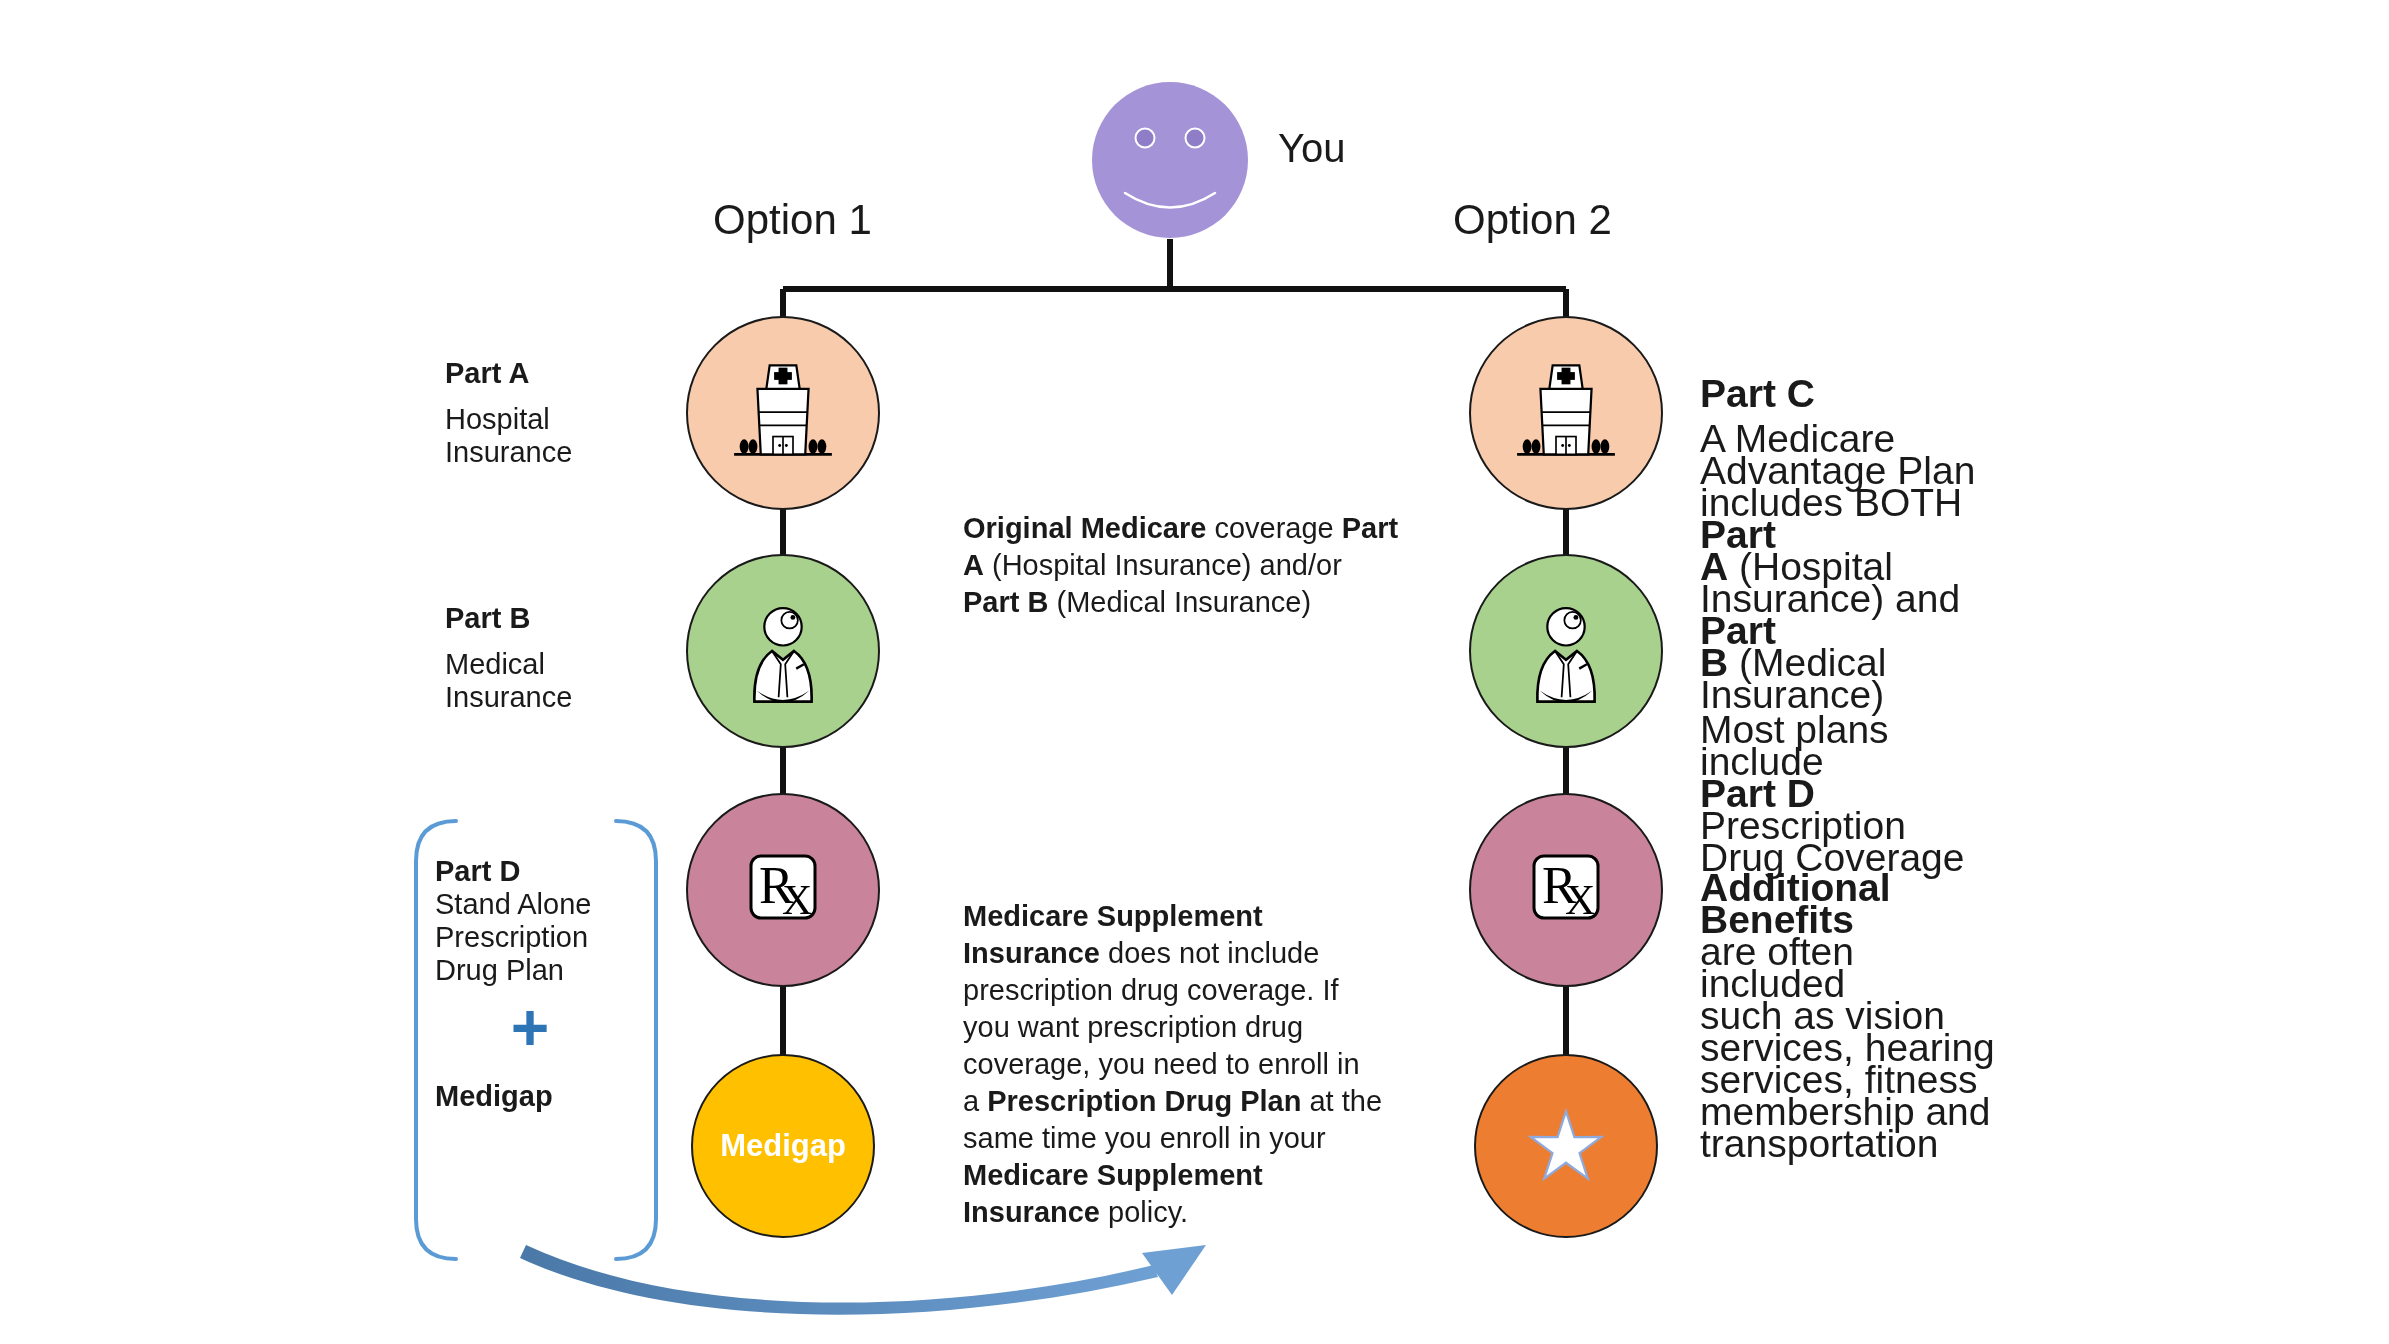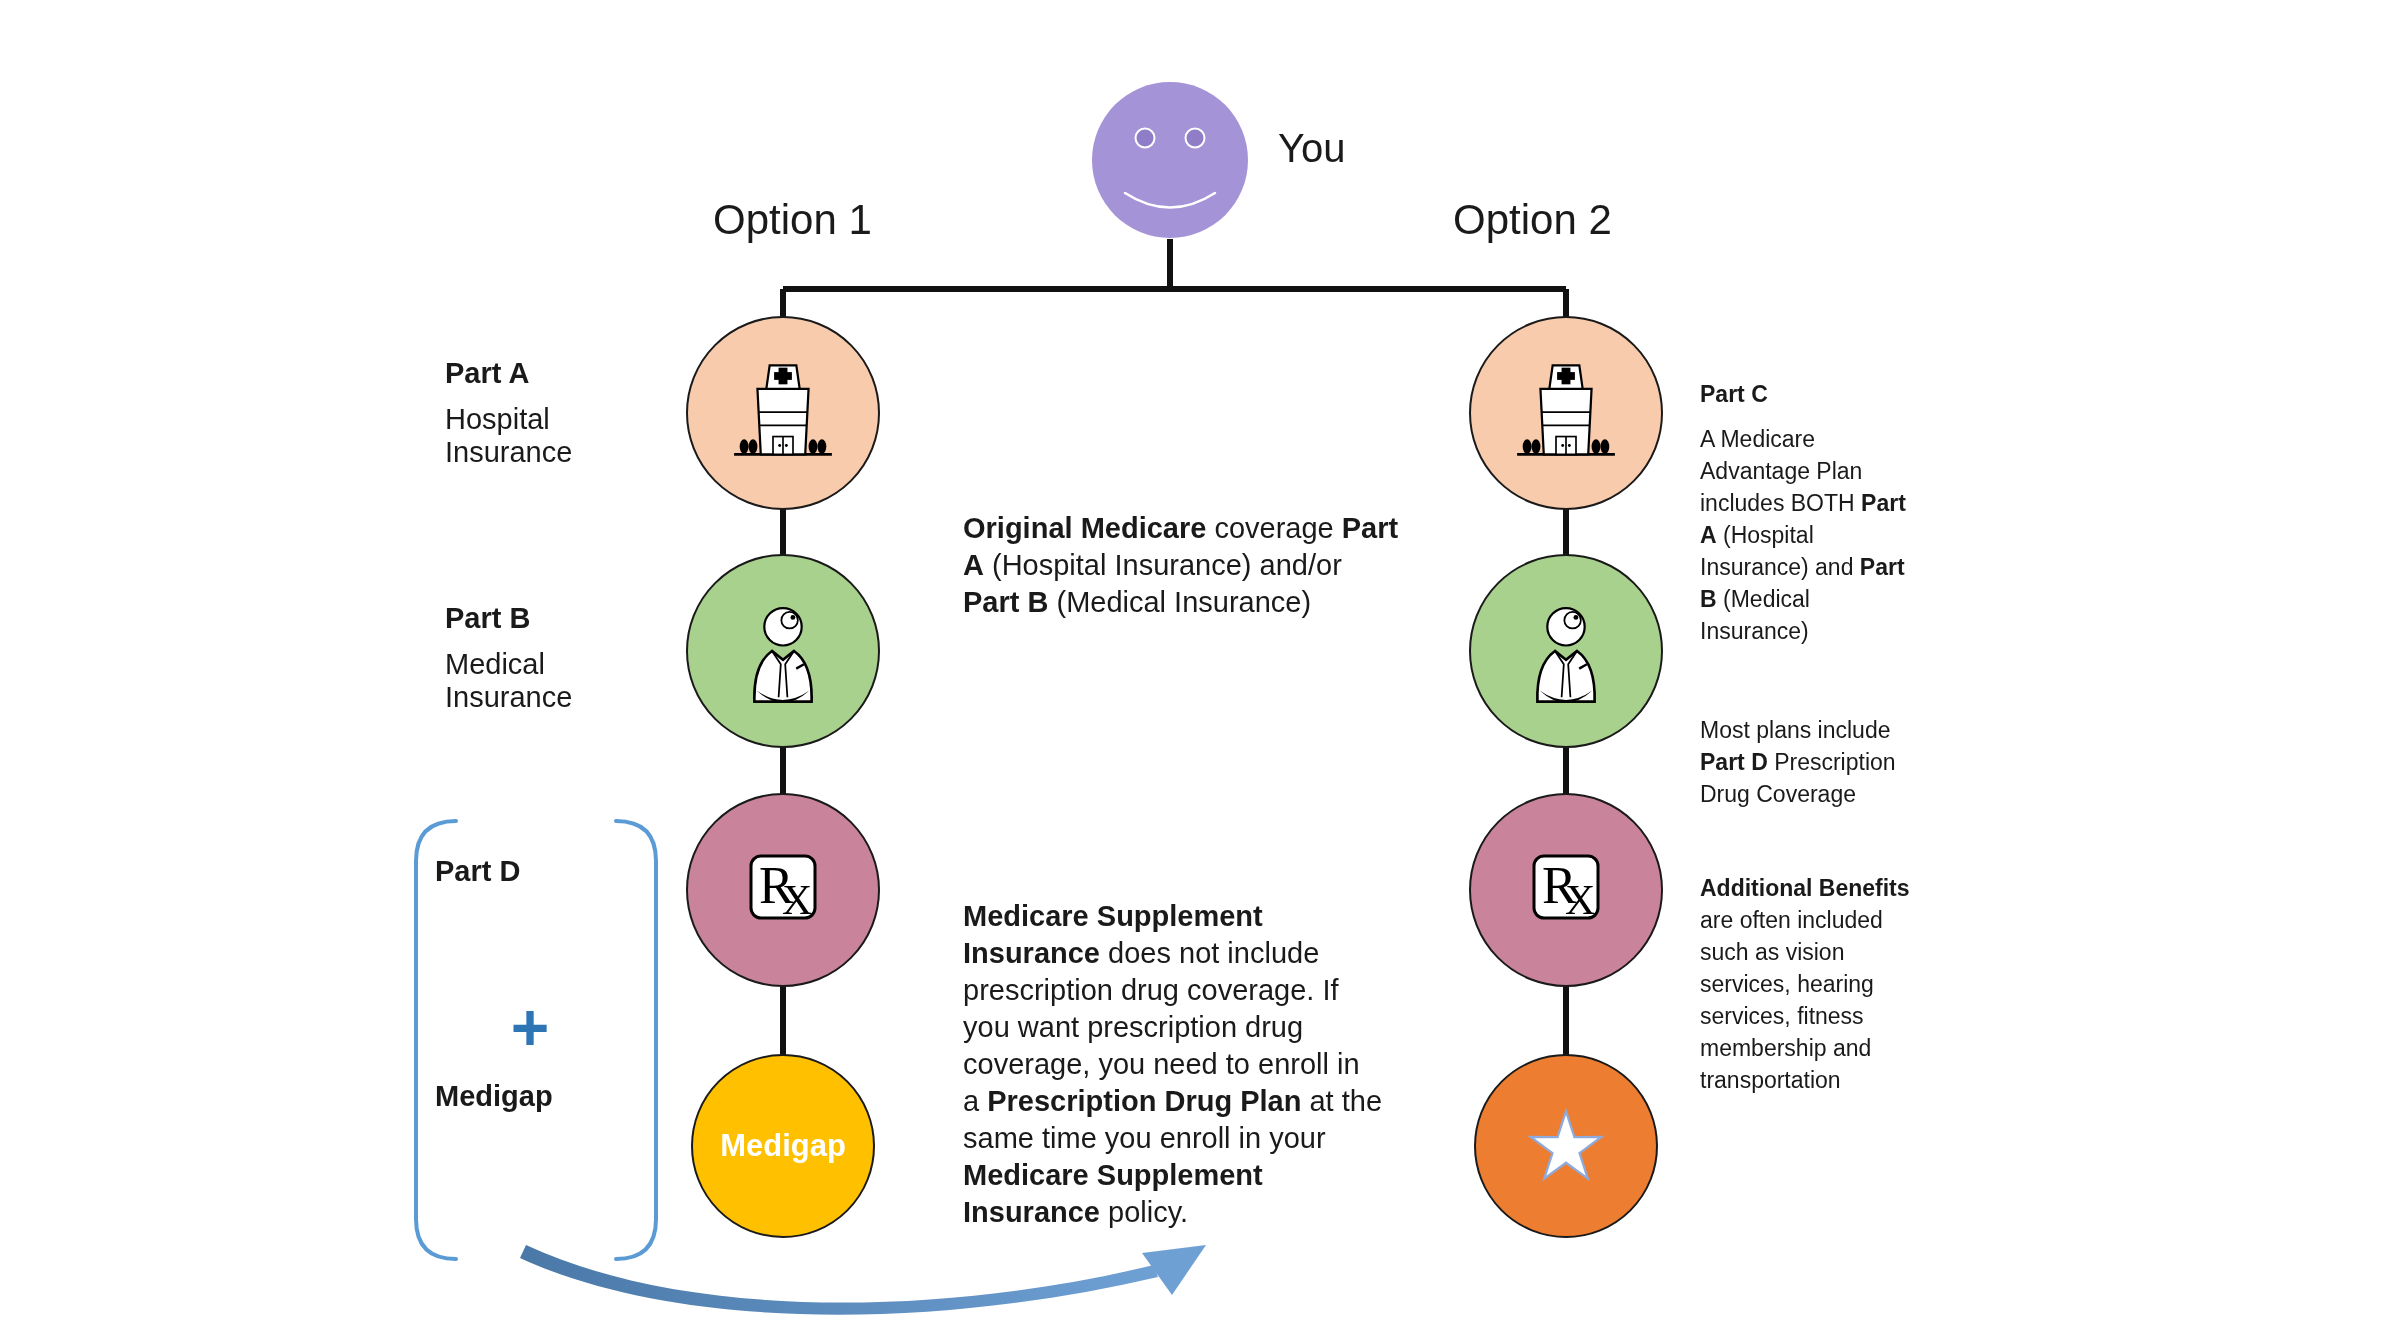--- a/index.html
+++ b/index.html
@@ -3,21 +3,21 @@
 <meta charset="utf-8">
 <style>
   html,body{margin:0;padding:0;background:#fff;}
   #canvas{position:relative;width:2389px;height:1344px;background:#fff;overflow:hidden;
           font-family:"Liberation Sans", sans-serif;color:#1a1a1a;}
   .abs{position:absolute;}
   .pre{white-space:pre-line;}
   .rich{white-space:pre-line;}
   .b{font-weight:bold;}
   .h{font-weight:bold;}
-  .sideblock{font-size:23px;line-height:32px;}
+  .sideblock{font-size:39px;line-height:32px;}
   .leftblock{font-size:29px;line-height:33px;}
   .centerblock{font-size:29px;line-height:37px;width:460px;}
   .gapbody{margin-top:13px;}
   .optlabel{font-size:42px;}
   .circle{position:absolute;border-radius:50%;border:2px solid #1a1a1a;box-sizing:border-box;
           display:flex;align-items:center;justify-content:center;}
   .medigap-label{color:#fff;font-weight:bold;font-size:31px;}
   .plus{color:#2E75B6;font-weight:bold;font-size:66px;line-height:75px;width:80px;text-align:center;}
   svg text{font-family:"Liberation Serif", serif;}
 </style>
@@ -145,20 +145,23 @@
 Insurance</div>
   </div>
 
   <svg class="abs" style="left:404px;top:818px;" width="264" height="446" viewBox="0 0 264 446">
     <path d="M 52 3 Q 12 3 12 43 L 12 401 Q 12 441 52 441" fill="none" stroke="#5B9BD5" stroke-width="4" stroke-linecap="round"></path>
     <path d="M 212 3 Q 252 3 252 43 L 252 401 Q 252 441 212 441" fill="none" stroke="#5B9BD5" stroke-width="4" stroke-linecap="round"></path>
   </svg>
 
   <div class="abs leftblock" style="left:435px;top:855px;">
     <div class="h">Part D</div>
+    <div class="pre">Stand Alone
+Prescription
+Drug Plan</div>
   </div>
 
   <div class="abs plus" style="left:490px;top:990px;">+</div>
 
   <div class="abs leftblock" style="left:435px;top:1080px;">
     <div class="h">Medigap</div>
   </div>
 
   <div class="abs centerblock rich" style="left:963px;top:510px;"><span class="b">Original Medicare</span><span> coverage </span><span class="b">Part
 A</span><span> (Hospital Insurance) and/or

